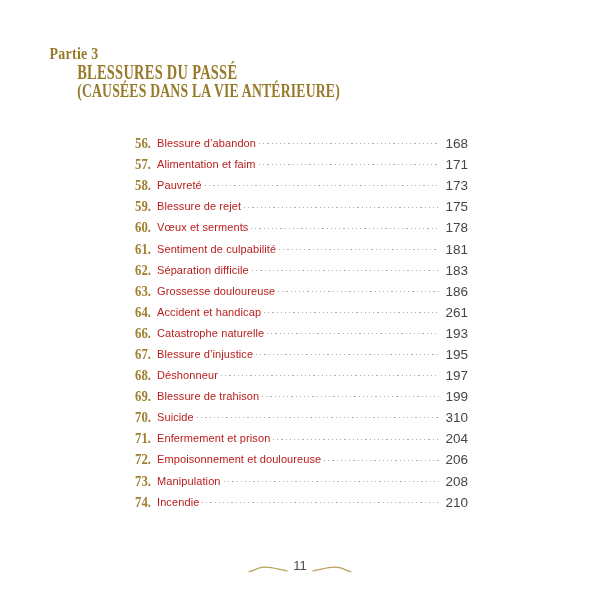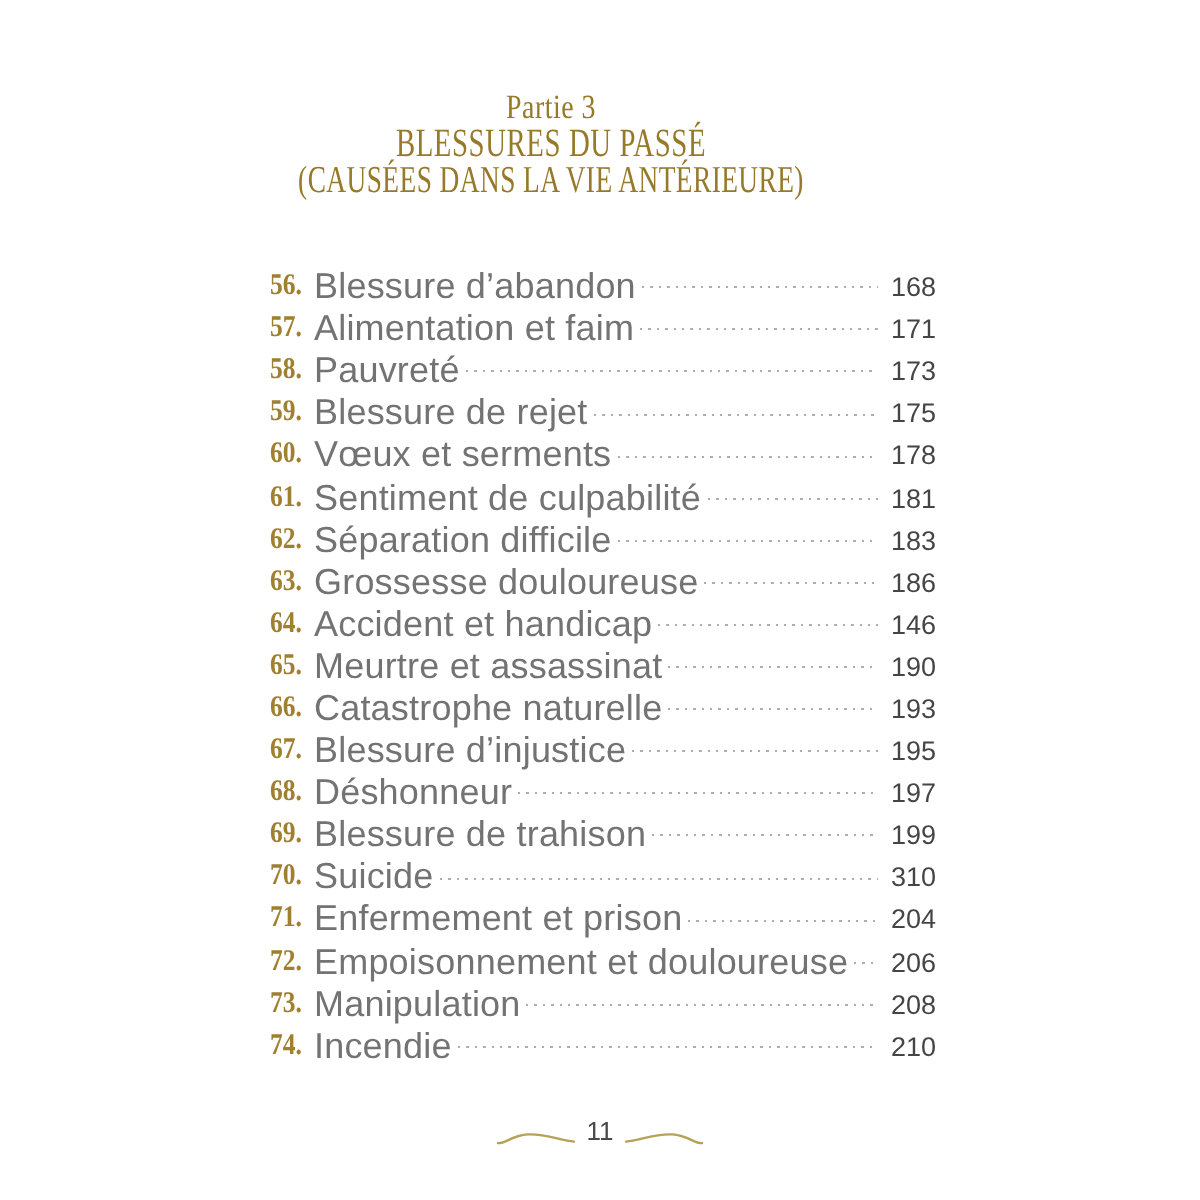--- a/index.html
+++ b/index.html
@@ -15,24 +15,24 @@
     background: #ffffff;
     overflow: hidden;
   }
 
   
   .header {
     position: absolute;
     top: 44px;
     left: 0;
     width: 551px;
-    text-align: center;
+    text-align: left;
     color: #97792a;
     font-family: "Liberation Serif", serif;
-    font-weight: 400;
+    font-weight: 700;
   }
   .header .line {
     display: block;
     transform-origin: 50% 50%;
     white-space: nowrap;
   }
   .part-label {
     font-size: 17px;
     line-height: 19px;
     transform: scaleX(0.82);
@@ -71,22 +71,22 @@
     color: #a08030;
     font-family: "Liberation Serif", serif;
     font-weight: 700;
     font-size: 15px;
     transform: scaleX(0.85);
     transform-origin: 100% 50%;
     margin-right: 6px;
     white-space: nowrap;
   }
   .toc-title {
-    color: #737373;
-    font-size: 18px;
+    color: #b91c1c;
+    font-size: 11px;
     letter-spacing: 0.1px;
     white-space: nowrap;
   }
   .toc-dots {
     flex: 1 1 auto;
     height: 2px;
     margin: 0 5px 0 3px;
     background: repeating-linear-gradient(
       to right,
       #aeaeae 0px, #aeaeae 1.2px,
@@ -198,29 +198,23 @@
       <span class="toc-num">63.</span>
       <span class="toc-title">Grossesse douloureuse</span>
       <span class="toc-dots"></span>
       <span class="toc-page">186</span>
     </div>
 
     <div class="toc-row">
       <span class="toc-num">64.</span>
       <span class="toc-title">Accident et handicap</span>
       <span class="toc-dots"></span>
-      <span class="toc-page">146</span>
-    </div>
-
-    <div class="toc-row">
-      <span class="toc-num">65.</span>
-      <span class="toc-title">Meurtre et assassinat</span>
-      <span class="toc-dots"></span>
-      <span class="toc-page">190</span>
-    </div>
+      <span class="toc-page">261</span>
+    </div>
+
 
     <div class="toc-row">
       <span class="toc-num">66.</span>
       <span class="toc-title">Catastrophe naturelle</span>
       <span class="toc-dots"></span>
       <span class="toc-page">193</span>
     </div>
 
     <div class="toc-row">
       <span class="toc-num">67.</span>

